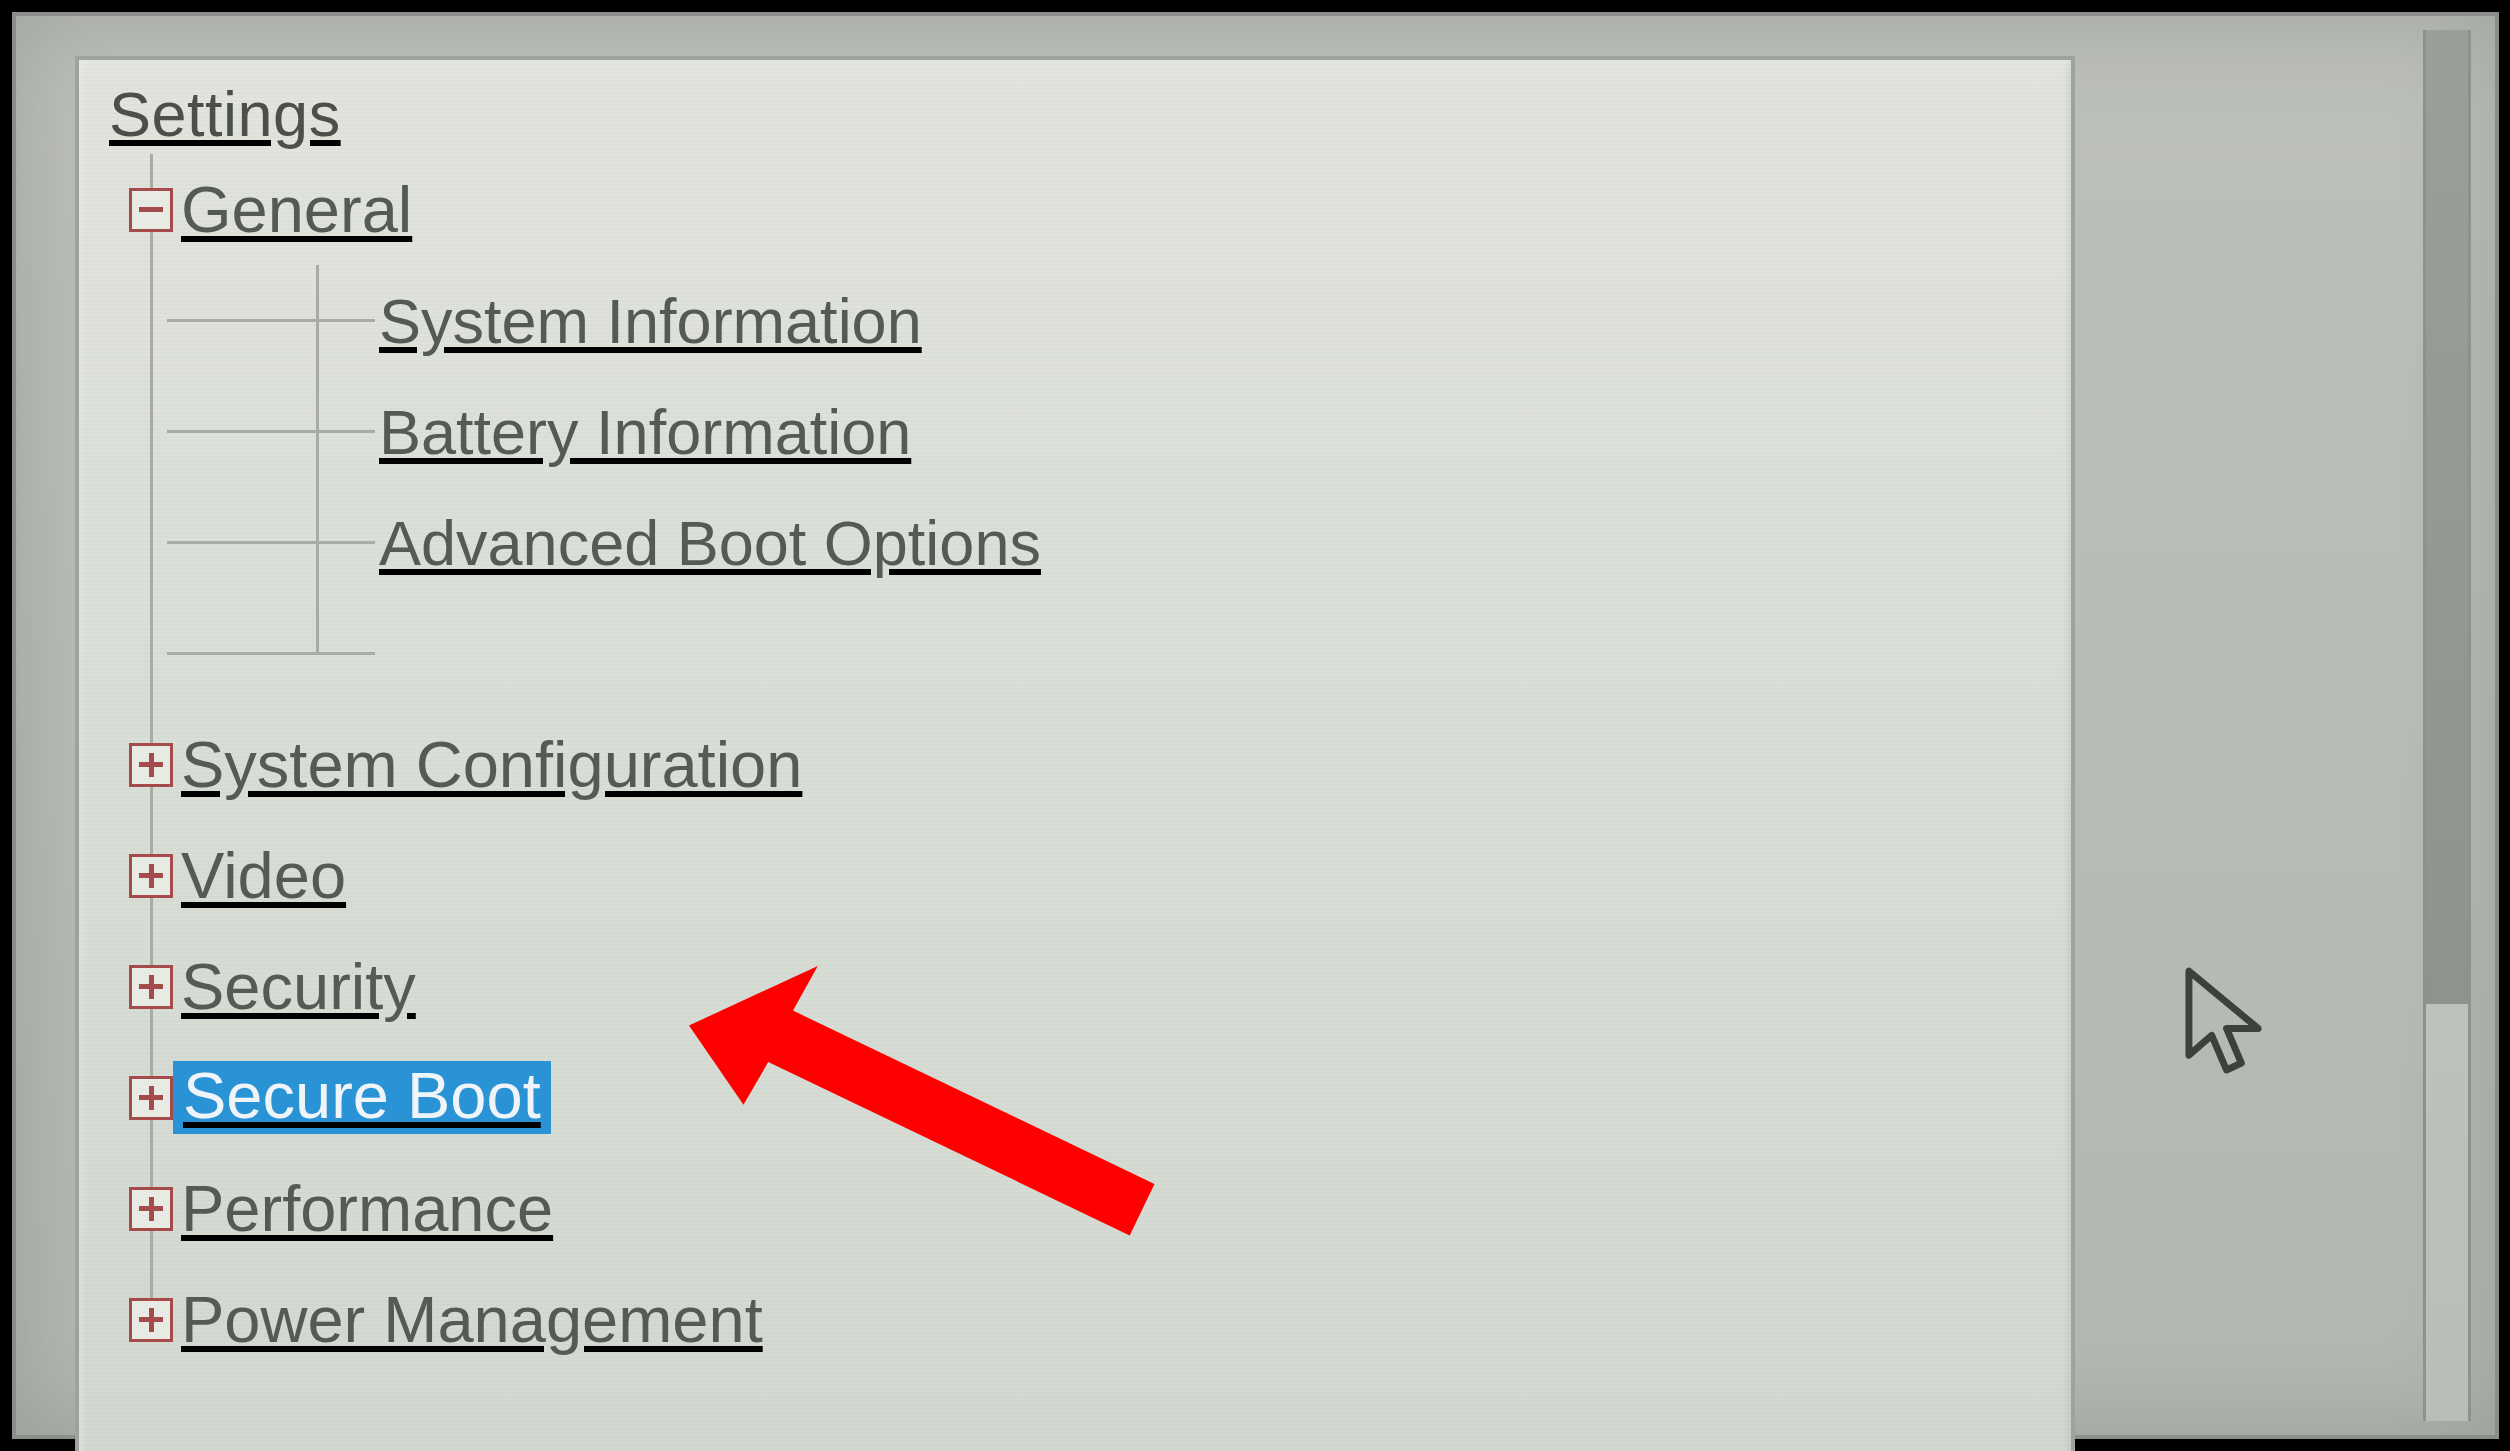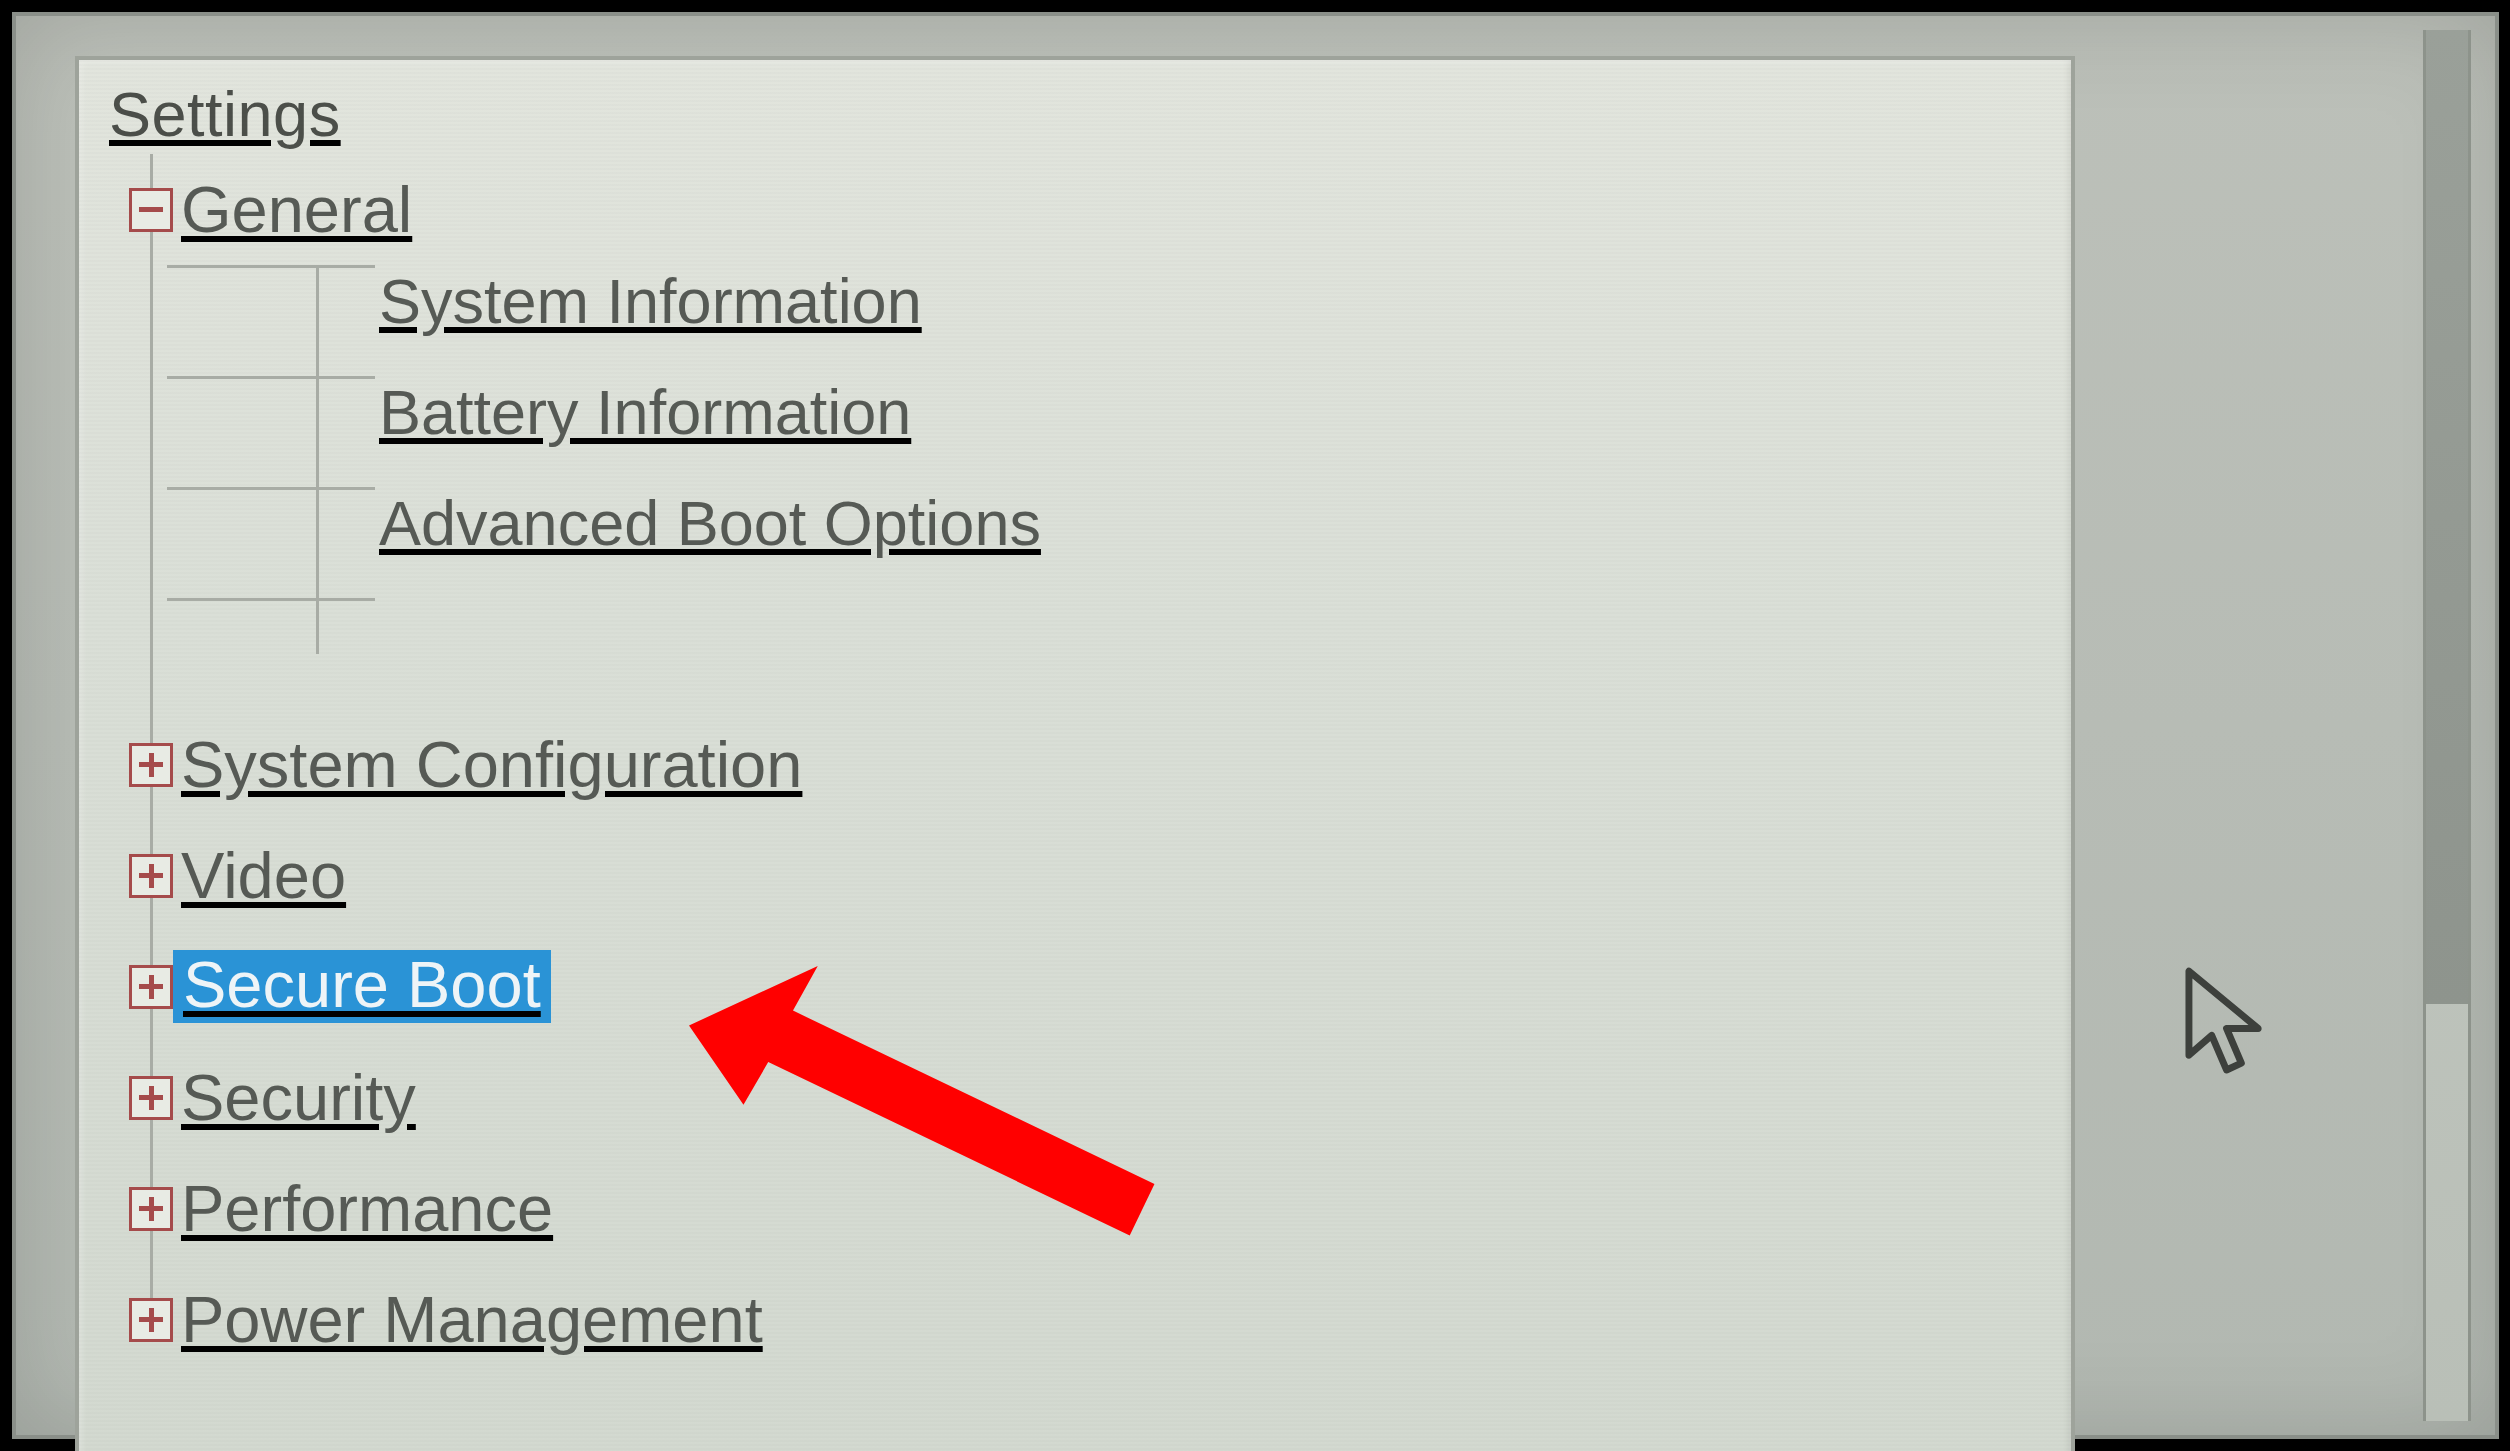--- a/index.html
+++ b/index.html
@@ -94,21 +94,21 @@
     position: absolute;
     left: 203px;
     width: 3px;
     background: #a8aca5;
     top: 0;
     bottom: 55px;
     z-index:1;
   }
   .child-row {
     display: flex;
-    align-items: flex-start;
+    align-items: center;
     height: 111px;
     position: relative;
   }
   .child-row .hconn { width: 59px; height:3px; background:#a8aca5; margin-left:0; flex:0 0 59px; }
   .child-label {
     font-size: 63px;
     color: #565a55;
     margin-left: 4px;
     white-space: nowrap;
   }
@@ -230,30 +230,30 @@
           <div class="hline after-box"></div>
           <div class="node-label">Video</div>
         </div>
 
         <div class="top-row">
           <div class="expander">
               <div class="h"></div>
               <div class="v"></div>
             </div>
           <div class="hline after-box"></div>
+          <div class="node-label">Security</div>
+        </div>
+
+        <div class="top-row">
+          <div class="expander">
+              <div class="h"></div>
+              <div class="v"></div>
+            </div>
+          <div class="hline after-box"></div>
           <div class="node-label selected">Secure Boot</div>
-        </div>
-
-        <div class="top-row">
-          <div class="expander">
-              <div class="h"></div>
-              <div class="v"></div>
-            </div>
-          <div class="hline after-box"></div>
-          <div class="node-label">Security</div>
         </div>
 
         <div class="top-row">
           <div class="expander">
               <div class="h"></div>
               <div class="v"></div>
             </div>
           <div class="hline after-box"></div>
           <div class="node-label">Performance</div>
         </div>

